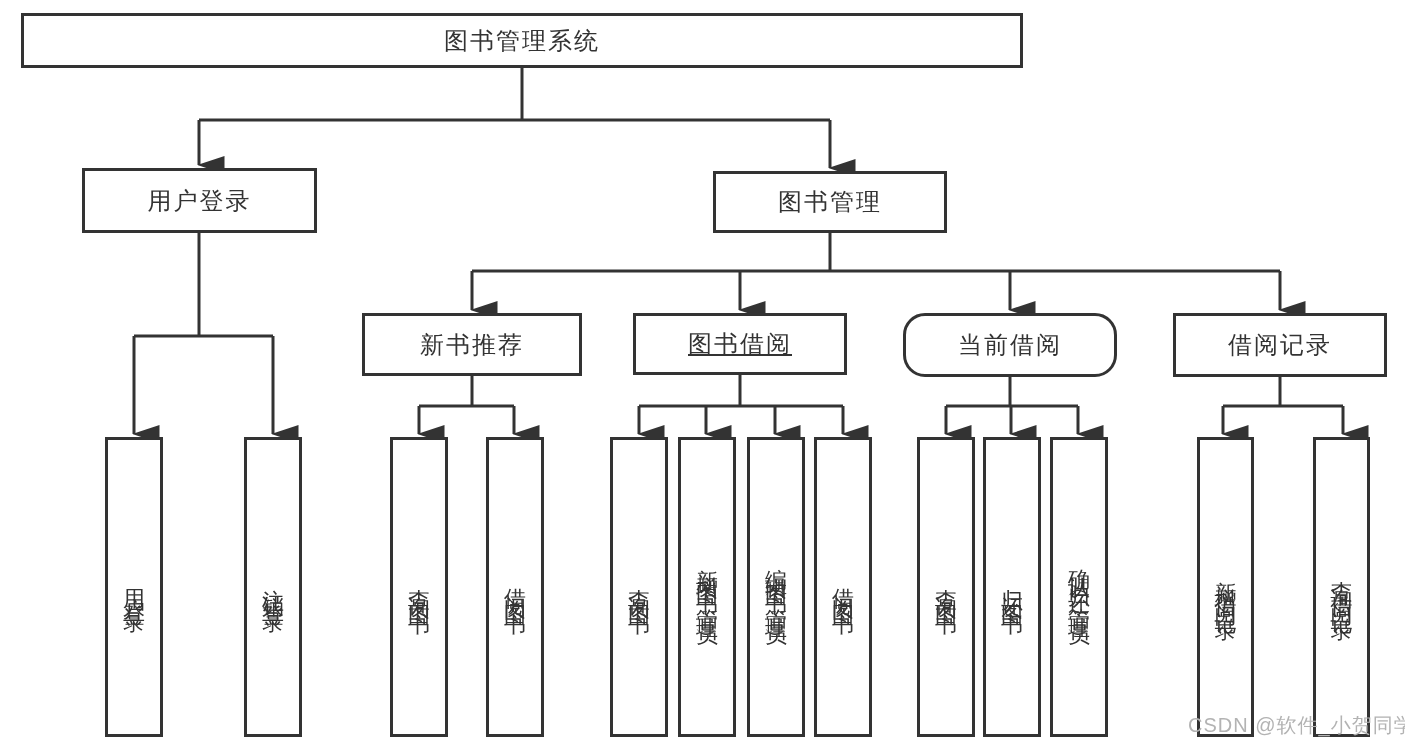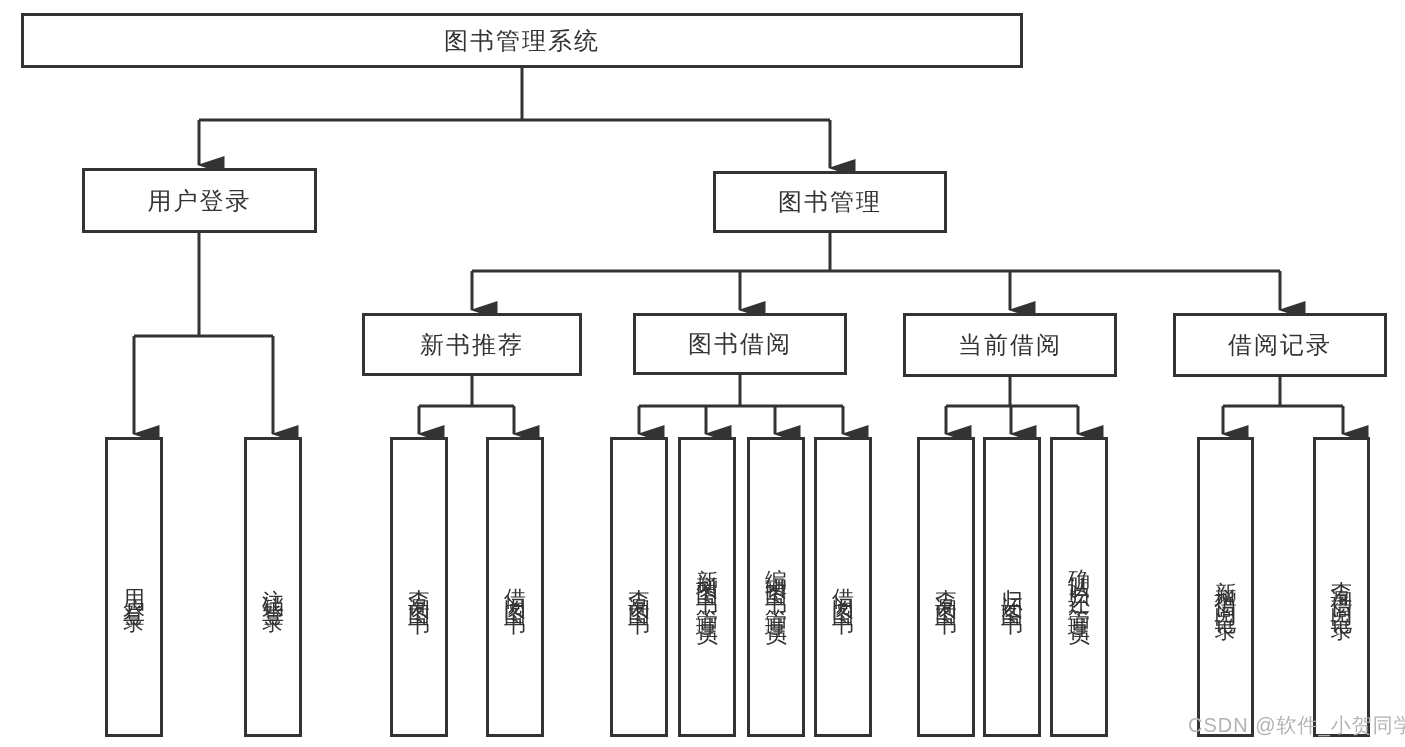--- a/index.html
+++ b/index.html
@@ -93,22 +93,22 @@
       <path d="M1343,406 V434" marker-end="url(#arrow)"></path>
     </g>
   </svg>
 
   <div class="hbox" style="left:21px;top:13px;width:1002px;height:55px;">图书管理系统</div>
 
   <div class="hbox" style="left:82px;top:168px;width:235px;height:65px;">用户登录</div>
   <div class="hbox" style="left:713px;top:171px;width:234px;height:62px;text-align:right;">图书管理</div>
 
   <div class="hbox" style="left:362px;top:313px;width:220px;height:63px;">新书推荐</div>
-  <div class="hbox" style="left:633px;top:313px;width:214px;height:62px;">图书借阅</div>
-  <div class="hbox" style="left:903px;top:313px;width:214px;height:64px;">当前借阅</div>
+  <div class="hbox" style="left:633px;top:313px;width:214px;height:62px;text-decoration:underline;">图书借阅</div>
+  <div class="hbox" style="left:903px;top:313px;width:214px;height:64px;border-radius:22px;">当前借阅</div>
   <div class="hbox" style="left:1173px;top:313px;width:214px;height:64px;">借阅记录</div>
 
   <div class="vbox" style="left:105px;top:437px;width:58px;height:300px;">用户登录</div>
   <div class="vbox" style="left:244px;top:437px;width:58px;height:300px;">注销登录</div>
 
   <div class="vbox" style="left:390px;top:437px;width:58px;height:300px;">查询图书</div>
   <div class="vbox" style="left:486px;top:437px;width:58px;height:300px;">借阅图书</div>
 
   <div class="vbox" style="left:610px;top:437px;width:58px;height:300px;">查询图书</div>
   <div class="vbox" style="left:678px;top:437px;width:58px;height:300px;">新增图书（管理员）</div>

